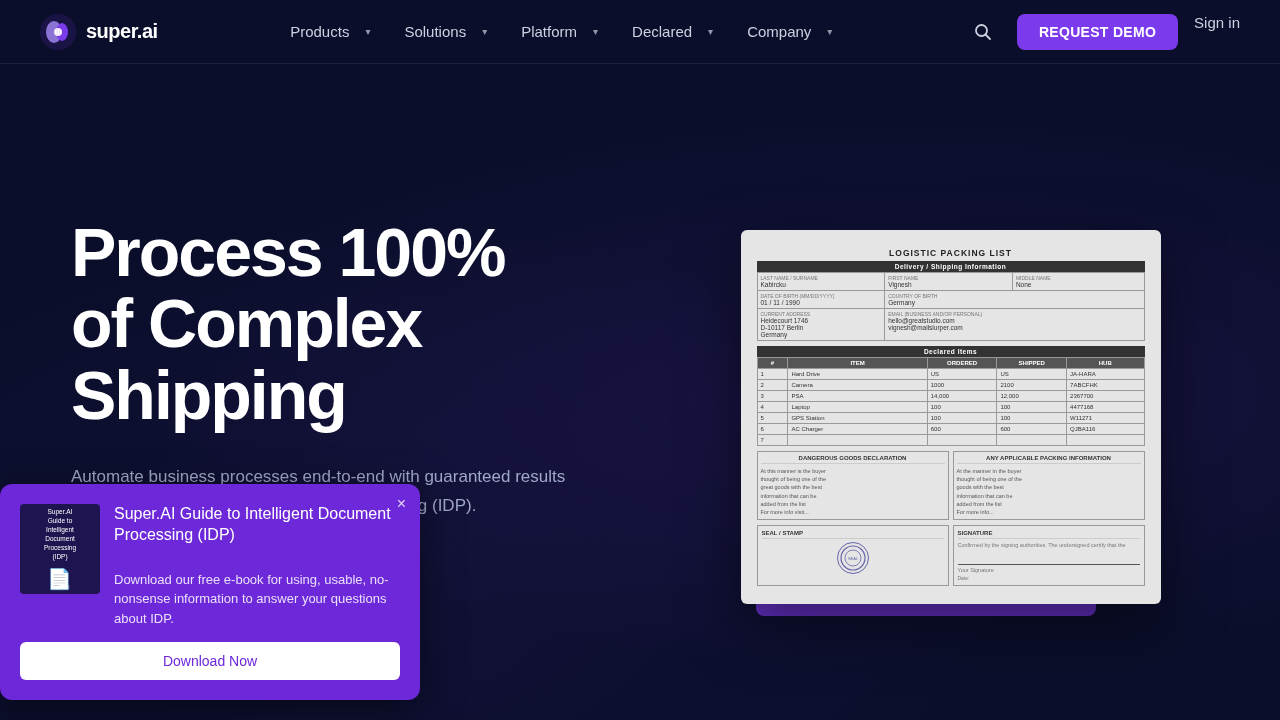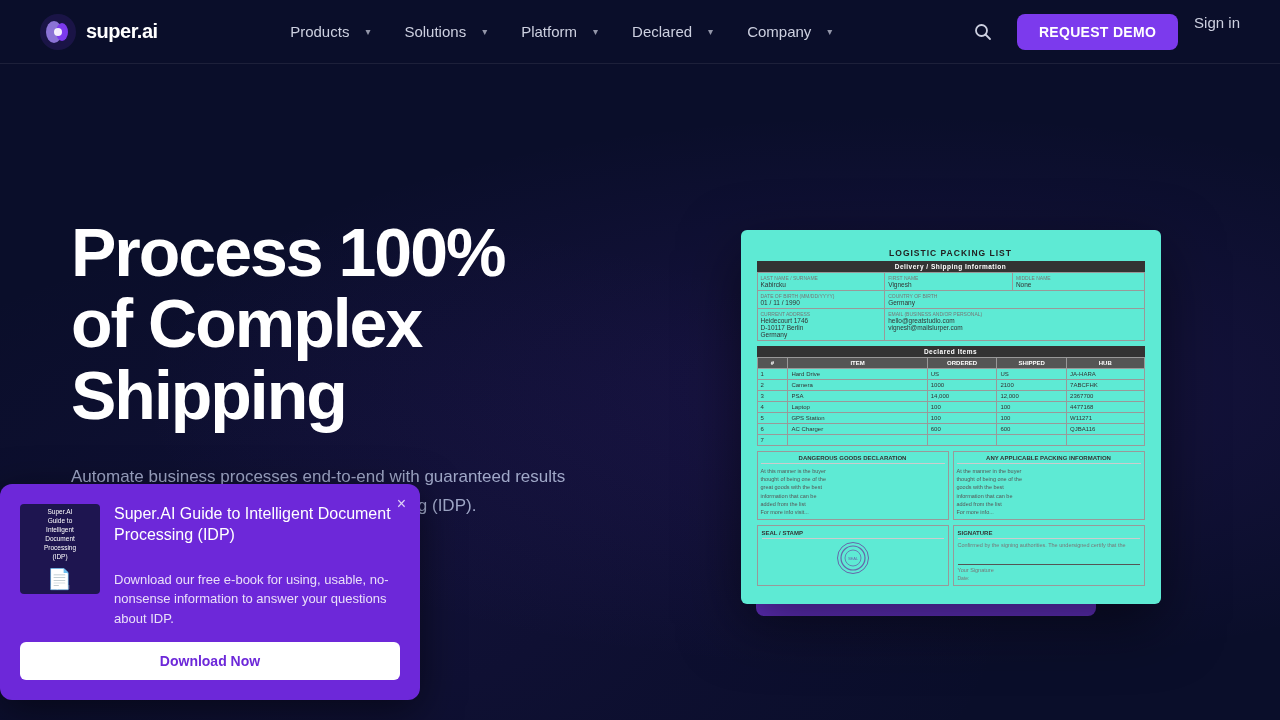--- a/index.html
+++ b/index.html
@@ -152,21 +152,21 @@
       bottom: -12px;
       left: 50%;
       transform: translateX(-50%);
       width: 340px;
       height: 16px;
       background: #7c3aed;
       border-radius: 0 0 8px 8px;
       opacity: 0.8;
     }
     .doc-card {
-      background: #5eead4;
+      background: #e5e5e5;
       border-radius: 6px;
       padding: 18px 16px;
       width: 420px;
       box-shadow: 0 20px 60px rgba(0,0,0,0.5);
       position: relative;
       z-index: 2;
     }
 
     
     .doc-title {
@@ -352,21 +352,21 @@
     }
     .popup-download-btn {
       display: block;
       width: 100%;
       background: #fff;
       color: #6d28d9;
       border: none;
       border-radius: 6px;
       padding: 11px;
       font-size: 14px;
-      font-weight: 700;
+      font-weight: 400;
       cursor: pointer;
       text-align: center;
     }
 
     
     .hero::before {
       content: '';
       position: absolute;
       top: 0; left: 0; right: 0; bottom: 0;
       background: radial-gradient(ellipse at 70% 50%, rgba(124, 58, 237, 0.12) 0%, transparent 60%),

